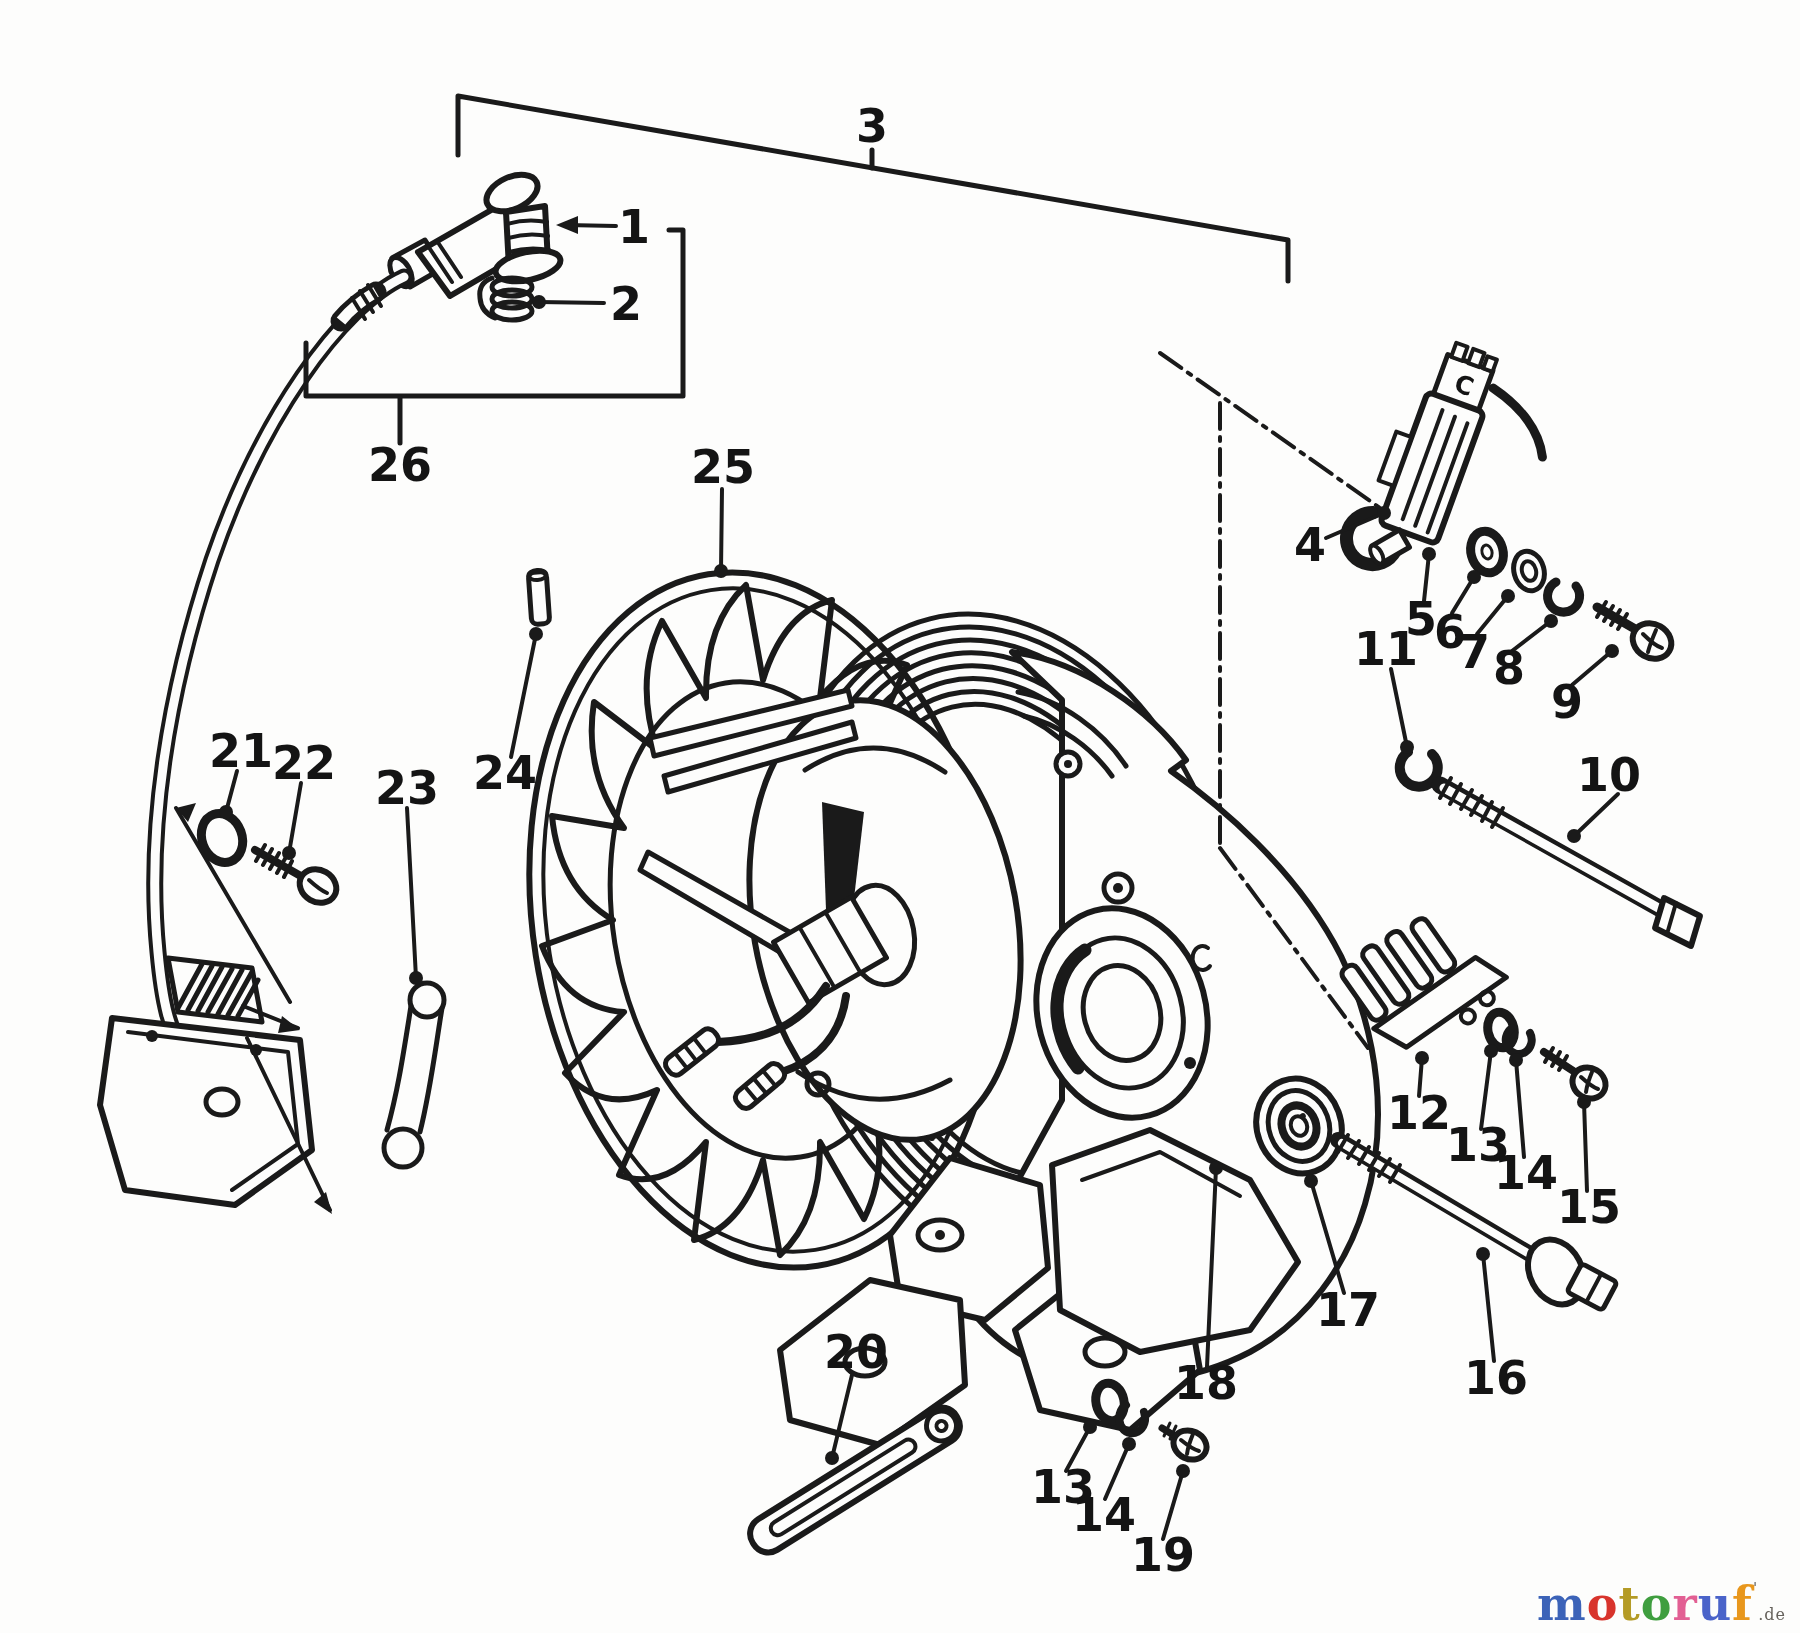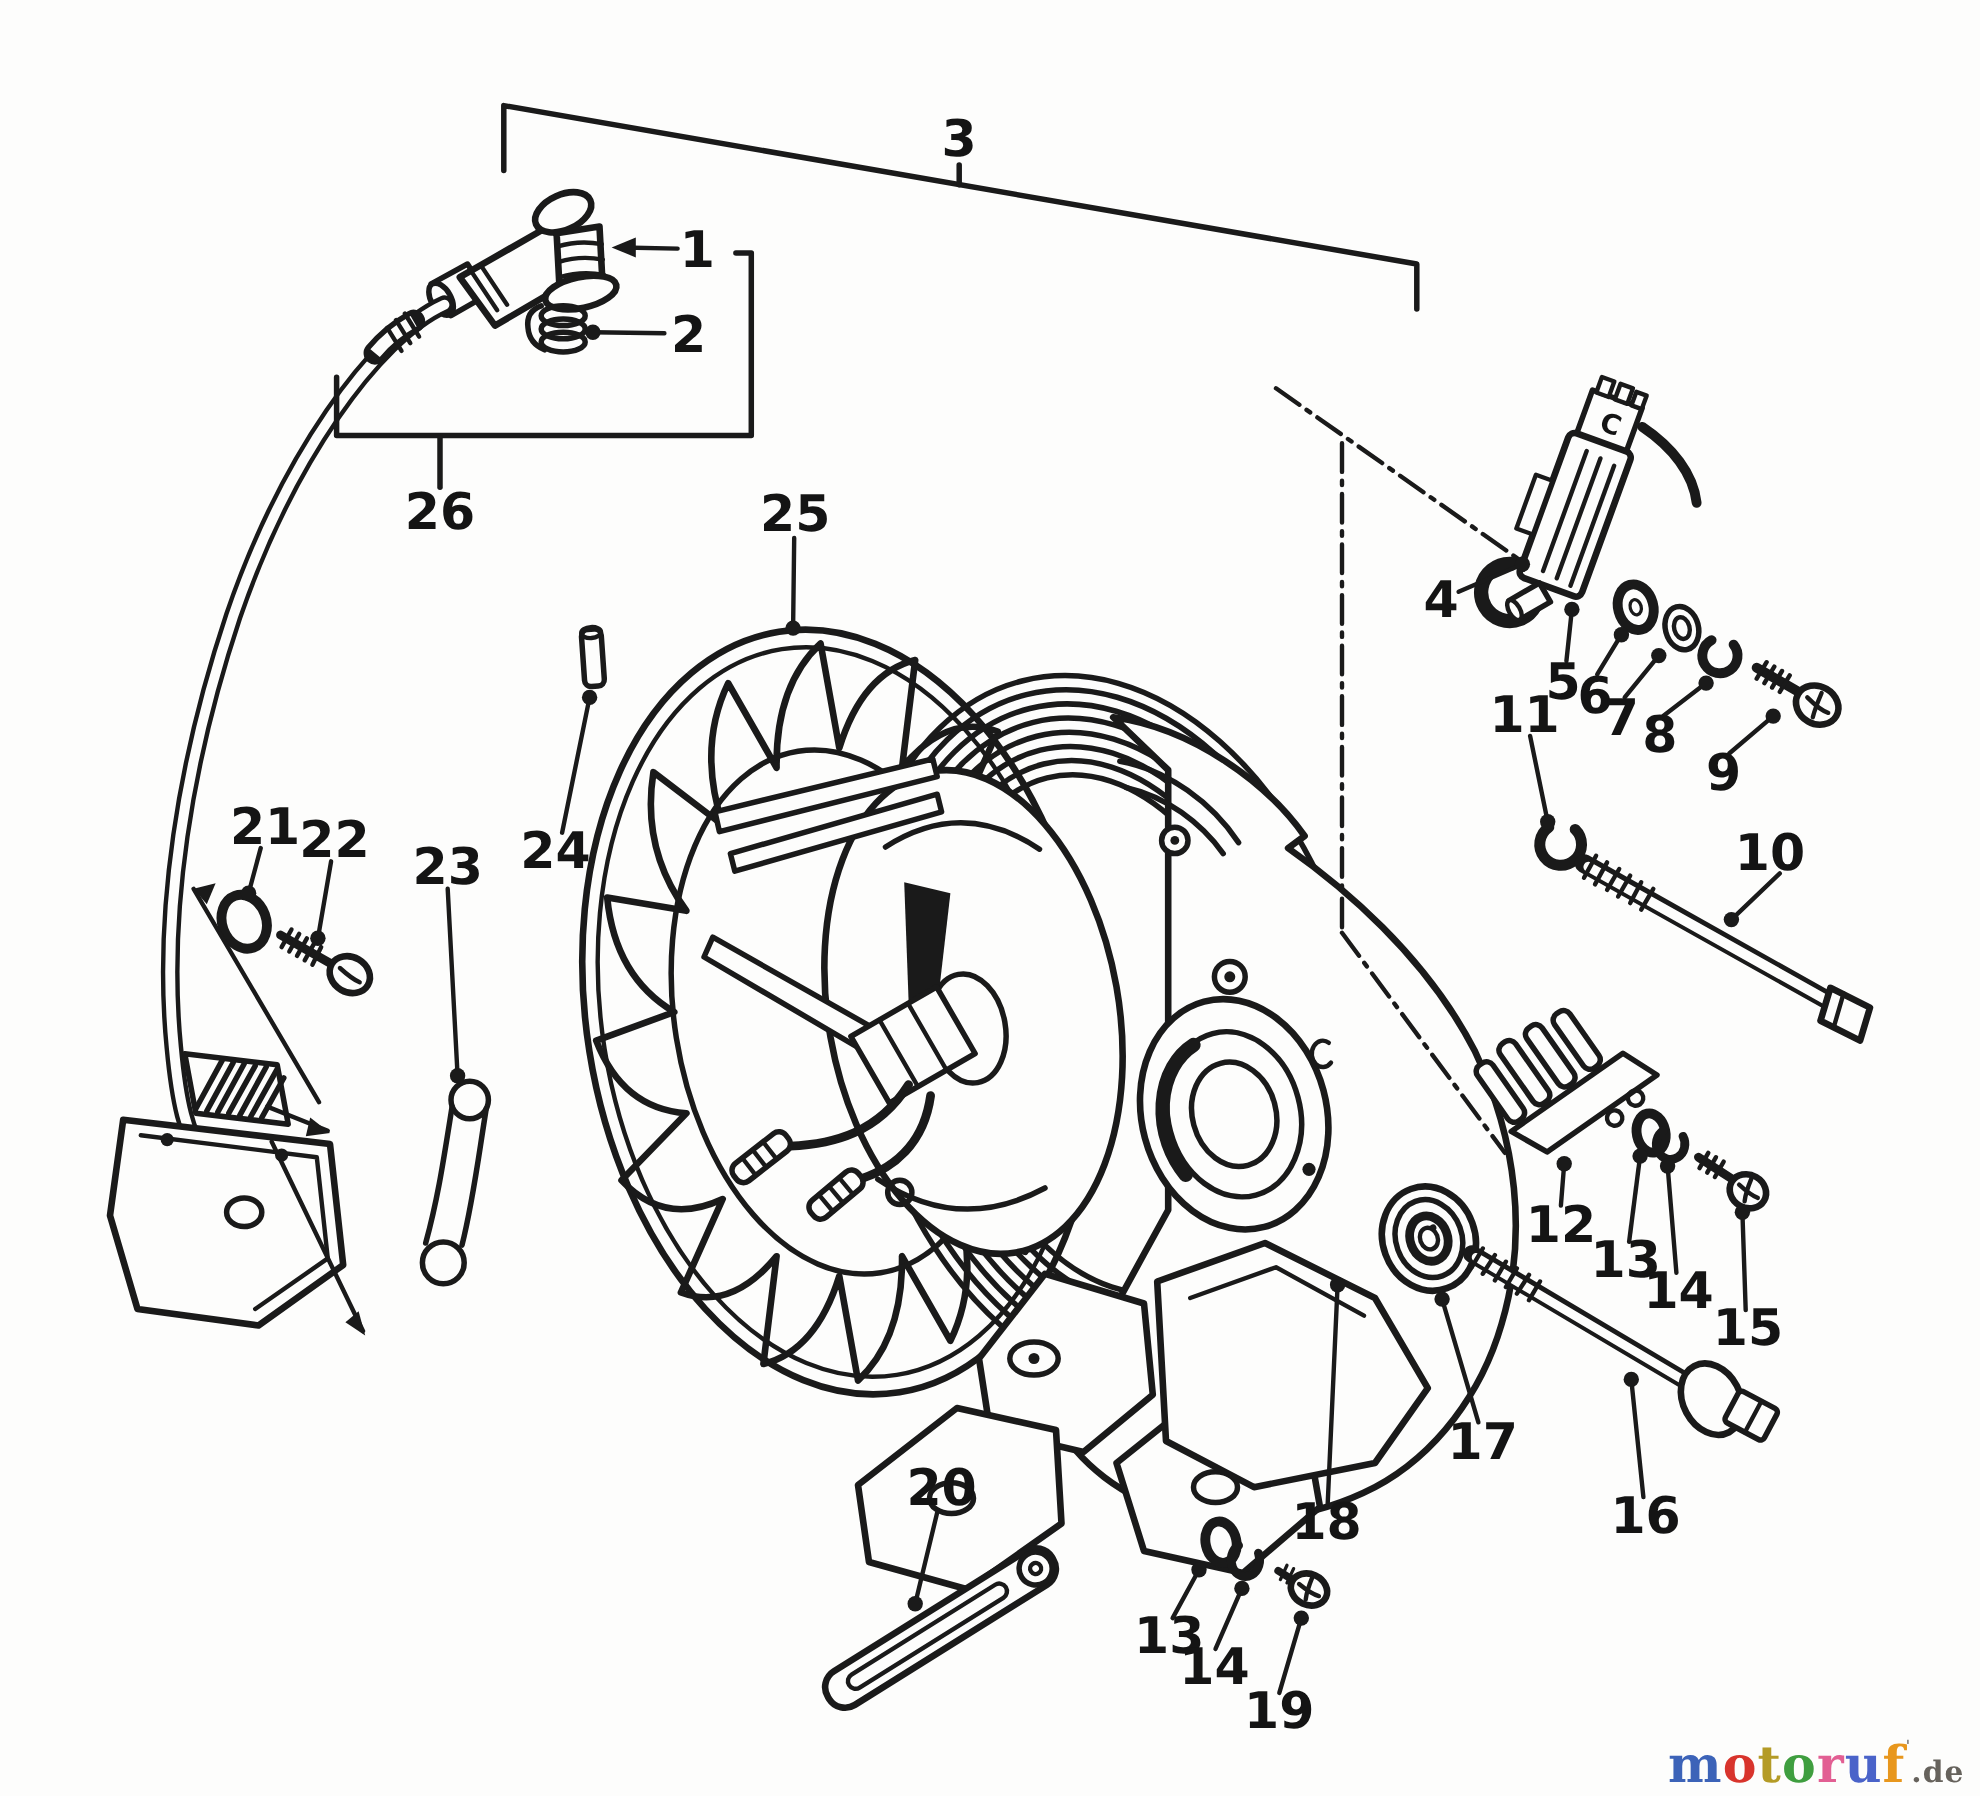--- a/index.html
+++ b/index.html
@@ -11,21 +11,21 @@
   .w{fill:#fdfdfc;}
   .blk{fill:#1a1a1a;stroke:none;}
   .lbl{font-family:"DejaVu Sans",sans-serif;font-weight:bold;font-size:46px;fill:#141414;
        text-anchor:middle;stroke:none;}
   .mark{font-family:"DejaVu Sans",sans-serif;font-weight:bold;font-size:25px;fill:#141414;
        text-anchor:middle;stroke:none;}
   .logo{position:absolute;right:14px;bottom:6px;font-family:"DejaVu Serif",serif;
         font-weight:bold;font-size:46px;letter-spacing:1px;line-height:1;}
   .logo .lchar{display:inline-block;}
   .logo .tm{font-size:14px;vertical-align:top;color:#8a8a8a;}
-  .logo .suffix{font-size:27px;color:#66625c;font-weight:bold;}
+  .logo .suffix{font-size:16px;color:#66625c;font-weight:normal;}
 </style>
 </head>
 <body>
 
 <div class="page">
 <svg viewBox="0 0 1800 1633" width="1800" height="1633">
 
   <g>
     <ellipse class="ink w" cx="763" cy="920" rx="230" ry="350" transform="rotate(-9 763 920)" stroke-width="6"></ellipse>
     <ellipse class="ink" cx="763" cy="920" rx="216" ry="334" transform="rotate(-9 763 920)" stroke-width="4"></ellipse>

